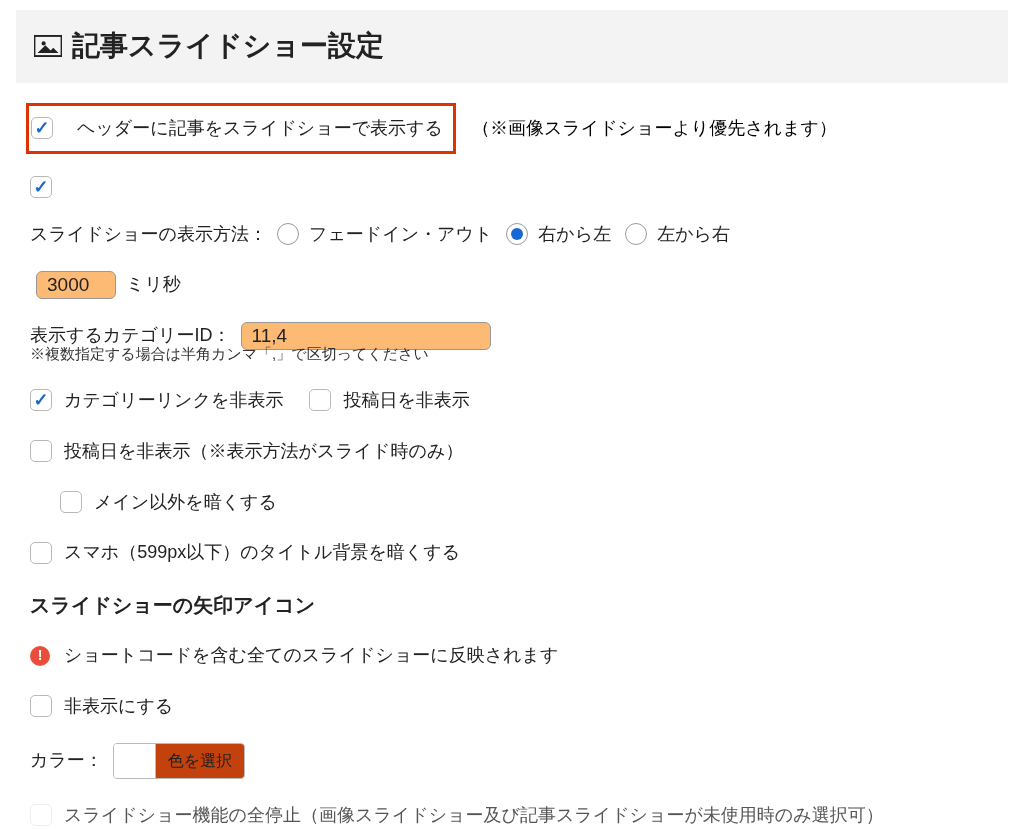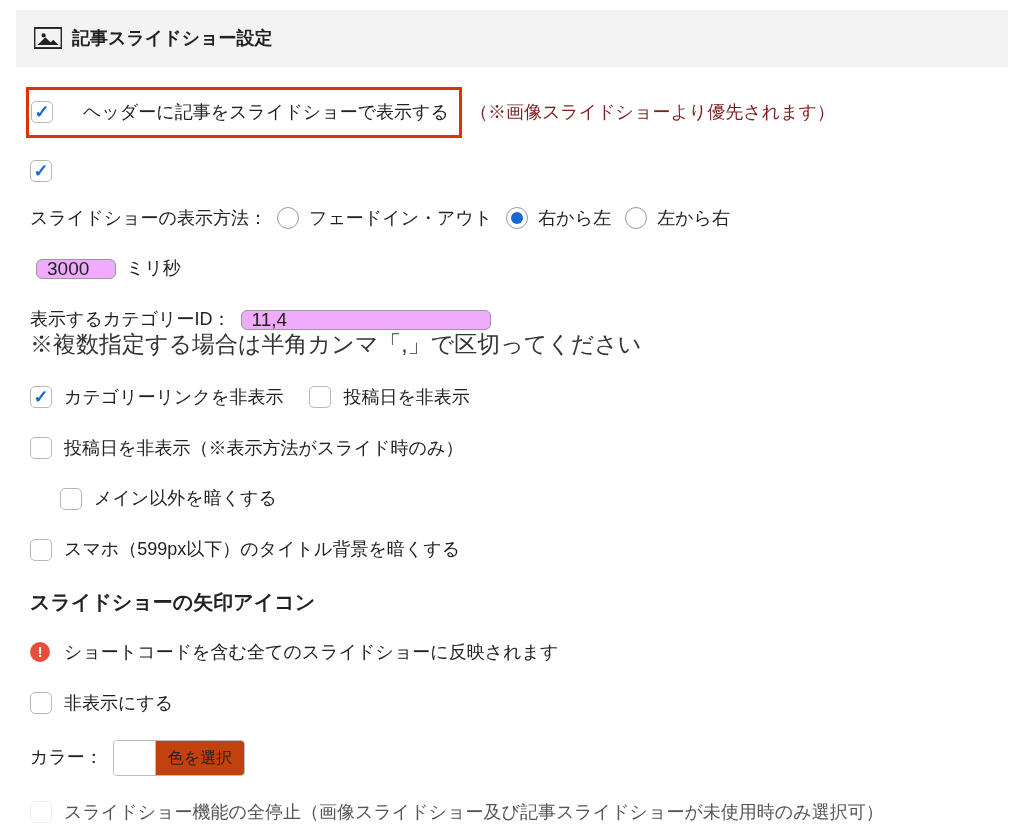--- a/index.html
+++ b/index.html
@@ -13,21 +13,21 @@
     }
     .section-header {
       background: #f3f3f3;
       padding: 14px 18px;
       margin: 4px 0 20px 0;
       display: flex;
       align-items: center;
       gap: 10px;
     }
     .section-header h2 {
-      font-size: 18px;
+      font-size: 28px;
       font-weight: 700;
       color: #222;
     }
     .image-icon {
       width: 28px;
       height: 22px;
       display: inline-block;
     }
     .image-icon svg { display: block; }
     .content { padding: 0 14px; }
@@ -38,23 +38,23 @@
       flex-wrap: wrap;
       gap: 6px 4px;
     }
     .row.indented { padding-left: 30px; text-align: center; }
     .highlighted {
       border: 3px solid #dd3300;
       padding: 8px 10px 8px 2px;
       margin-left: -4px;
       display: inline-flex;
       align-items: center;
-      gap: 22px;
-    }
-    .note { color: #7f1d1d; margin-left: 4px; }
+      gap: 16px;
+    }
+    .note { color: #000000; margin-left: 12px; }
     .checkbox {
       width: 22px;
       height: 22px;
       border: 1.5px solid #b8b8b8;
       border-radius: 5px;
       background: #fff;
       display: inline-flex;
       align-items: center;
       justify-content: center;
       margin-right: 8px;
@@ -87,27 +87,27 @@
       width: 12px;
       height: 12px;
       border-radius: 50%;
       background: #1968d2;
     }
     .text-input {
       border: 1.5px solid #999;
       border-radius: 6px;
       padding: 6px 10px;
       font-size: 19px;
-      height: 20px;
-      background: #f0abfc;
+      height: 28px;
+      background: #fdba74;
       color: #222;
     }
     .text-input.small { width: 80px; margin: 0 6px; }
     .text-input.medium { width: 250px; margin-left: 6px; }
-    .help-text { font-size: 23px; color: #333; margin-top: -14px; margin-bottom: 20px; }
+    .help-text { font-size: 15px; color: #333; margin-top: -14px; margin-bottom: 20px; }
     .subheading {
       font-size: 20px;
       font-weight: 700;
       margin-bottom: 20px;
       color: #222;
     }
     .warn-icon {
       width: 20px;
       height: 20px;
       border-radius: 50%;

